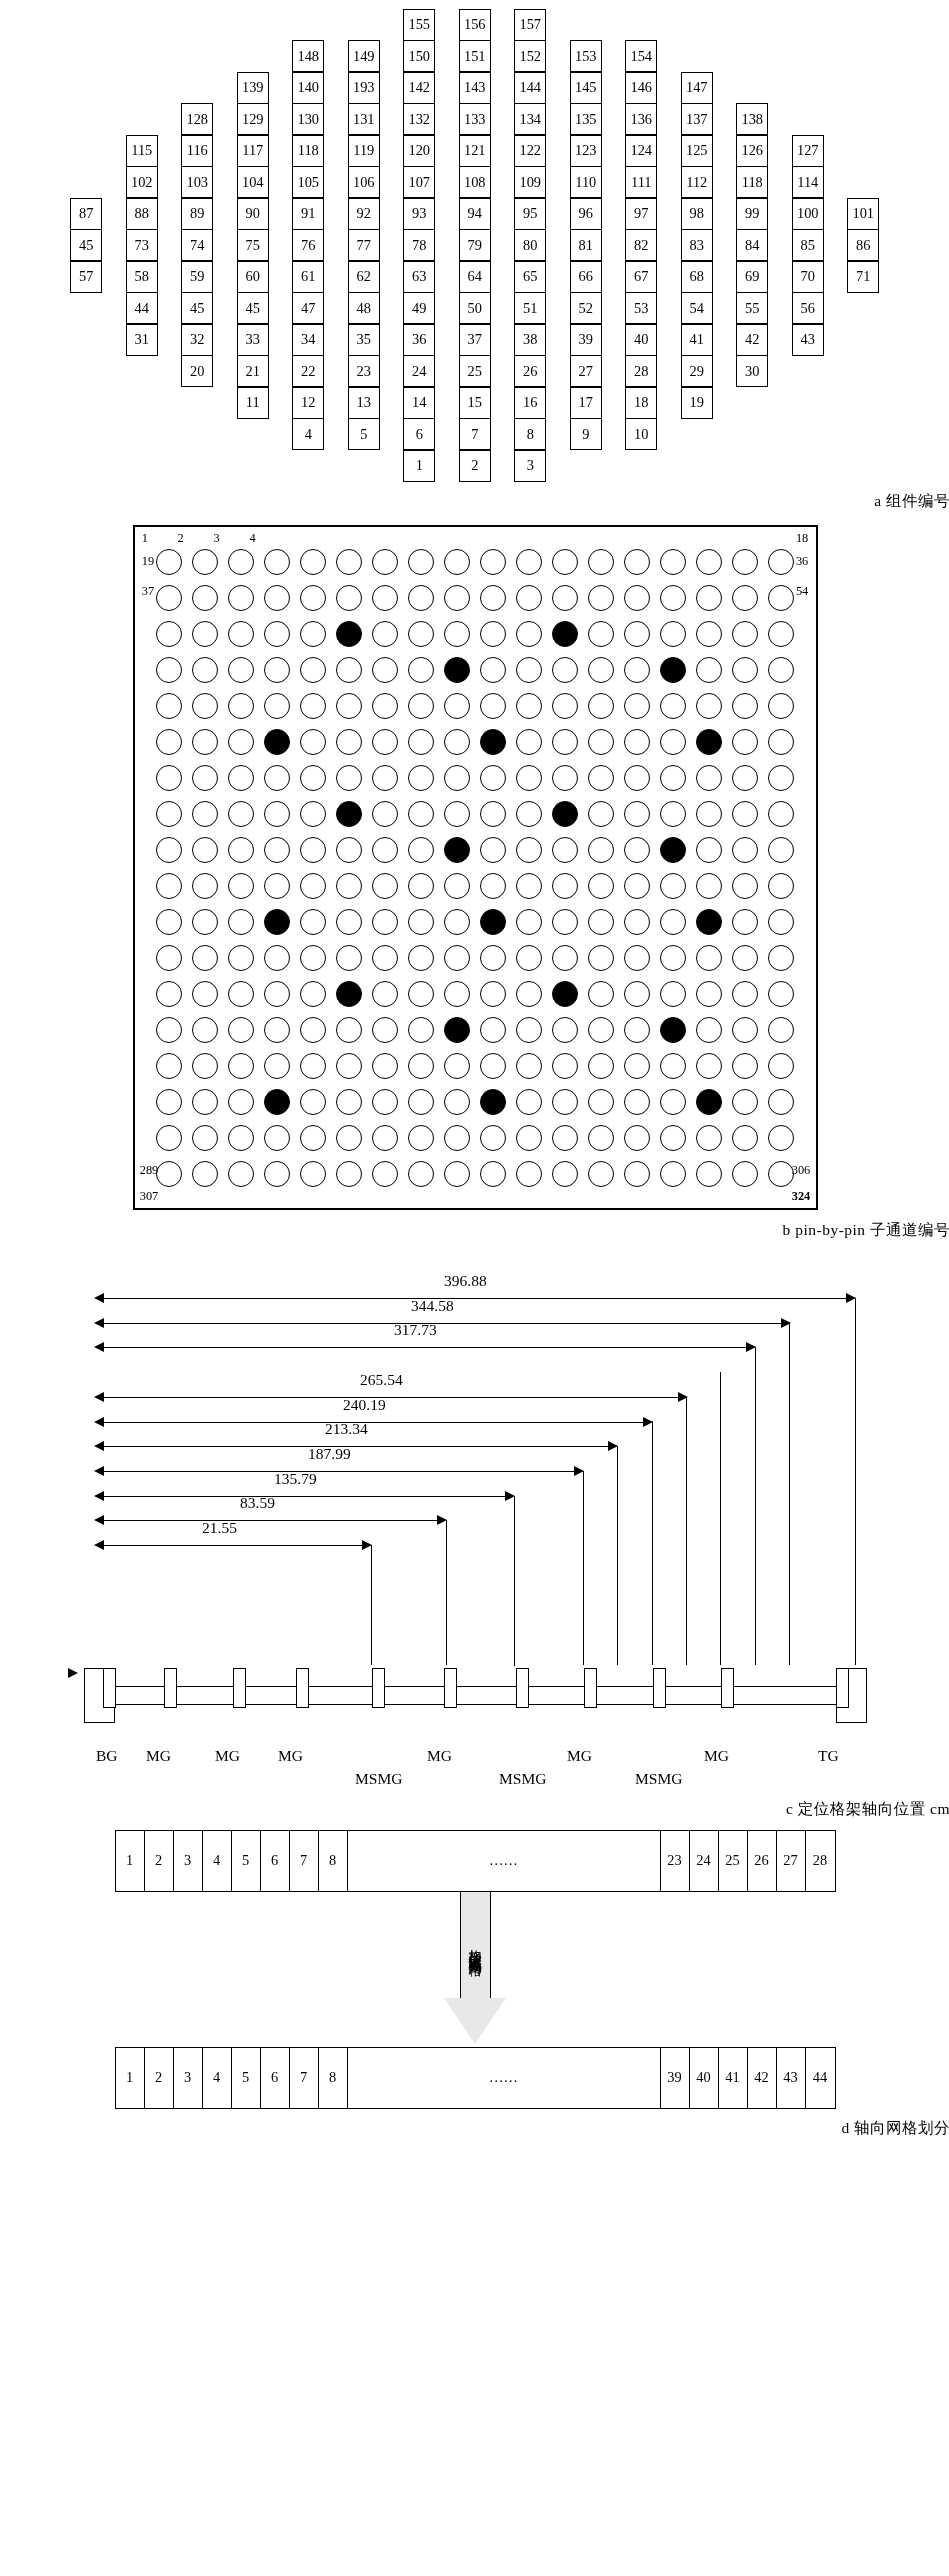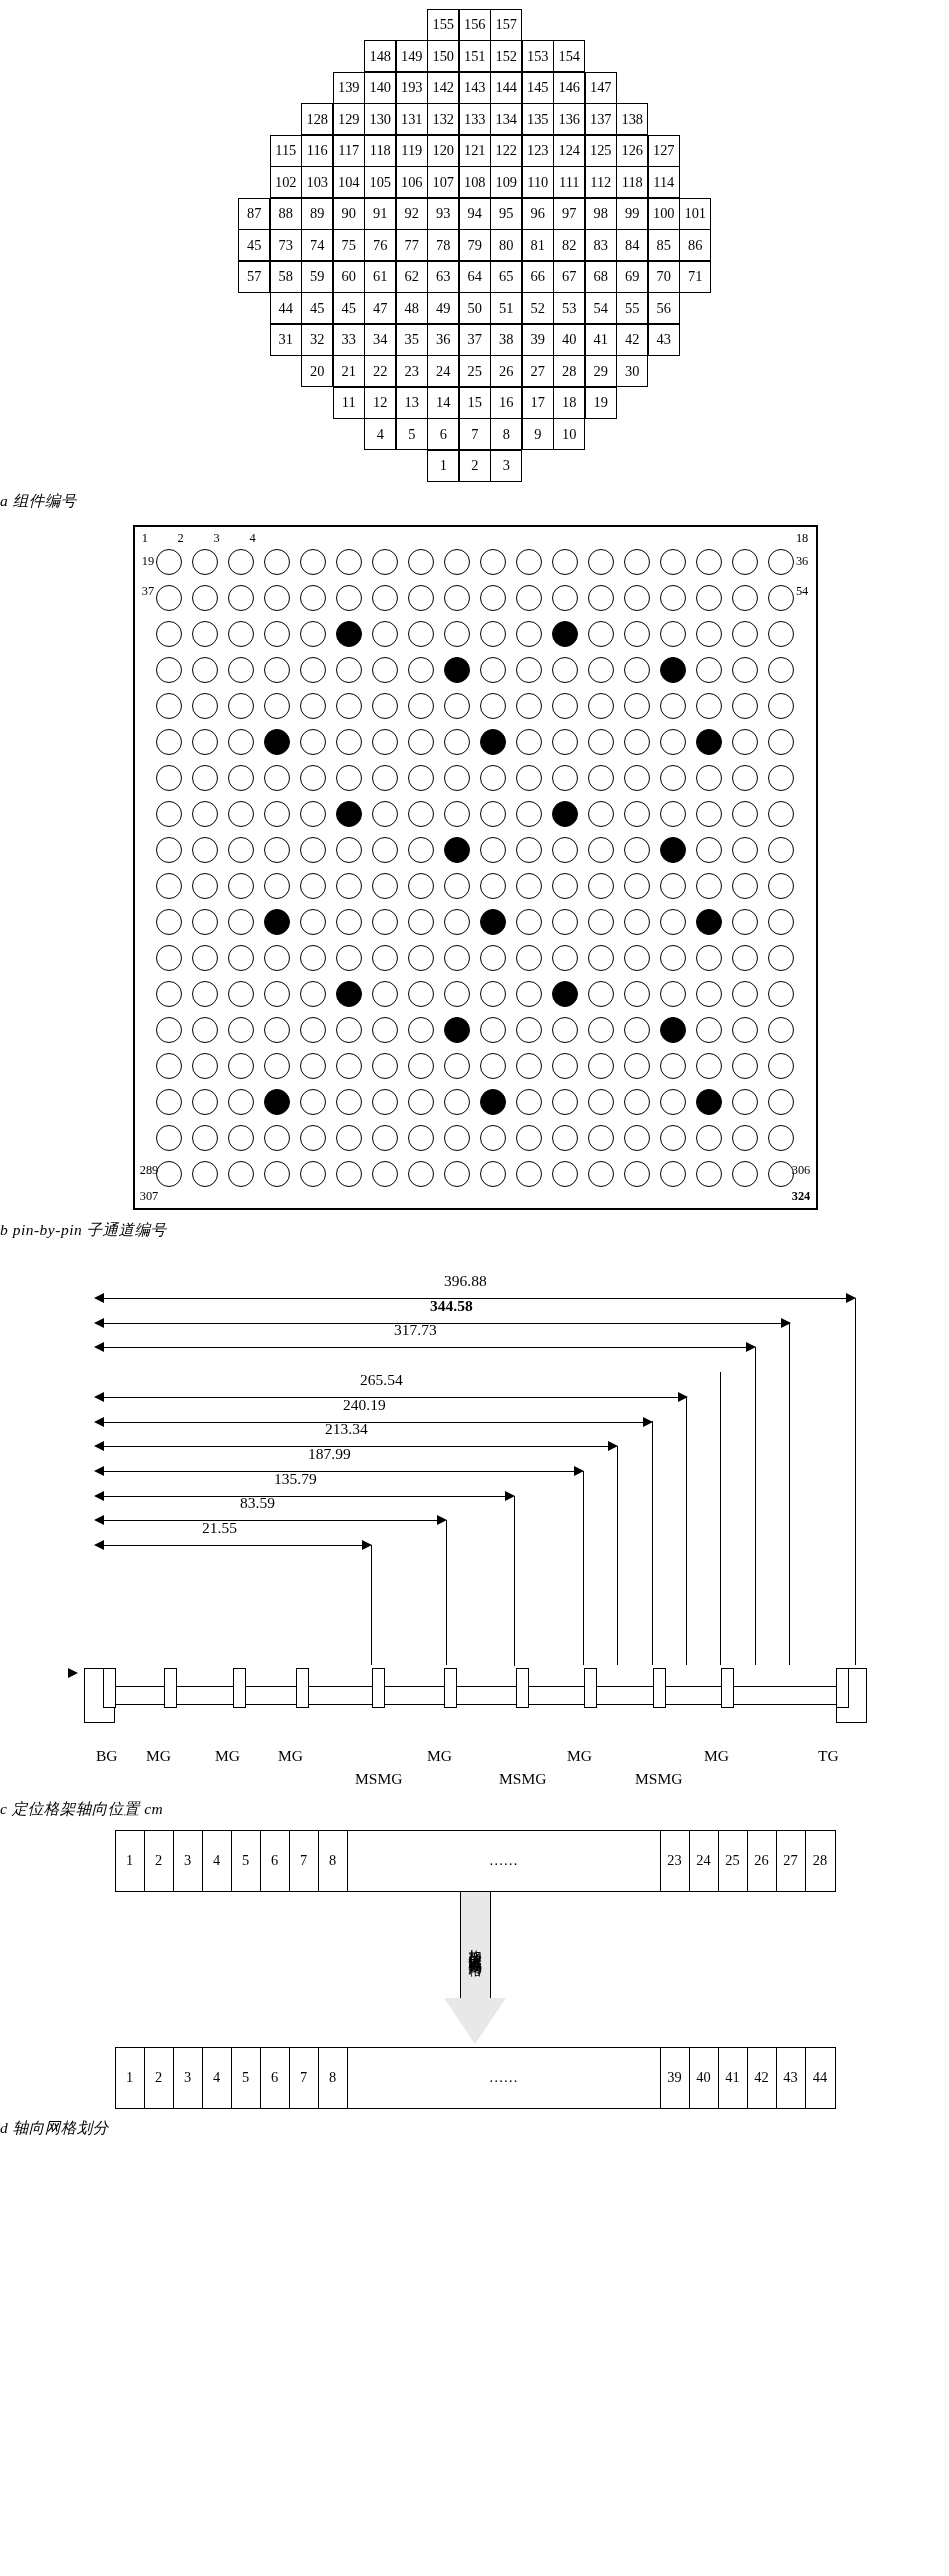--- a/index.html
+++ b/index.html
@@ -1,26 +1,26 @@
 <!DOCTYPE html>
 <html style="font-size:8.2px"><head>
 <meta charset="utf-8">
 <style>
   html,body{margin:0;padding:0;background:#ffffff;}
   body{font-family:"Liberation Serif", serif;color:#000;width:950px;}
   .page{width:950px;position:relative;}
 
   
-  .caption{text-align:left;font-size:15.5px;margin:9.3px 0 0 0;letter-spacing:0.5px;font-style:italic;}
+  .caption{text-align:right;font-size:15.5px;margin:9.3px 0 0 0;letter-spacing:0.5px;}
   .panel{margin:0 auto;}
 
   
   #panel-a{padding-top:9.3px;}
   .a-rows{display:flex;flex-direction:column;align-items:center;}
-  .a-row{display:flex;justify-content:flex-end;}
+  .a-row{display:flex;justify-content:flex-end;gap:24px;}
   .a-cell{
     width:32px;height:32px;
     border:1px solid #000;
     margin:-0.5px 0 0 -0.5px;
     display:flex;align-items:center;justify-content:center;
     font-size:14.4px;font-family:"Liberation Serif", serif;
     background:#fff;
     box-sizing:border-box;
   }
 
@@ -1292,21 +1292,21 @@
           <div class="c-line" style="left: 9.3px; width: 744px;"></div>
           <div class="c-arrowL" style="left: 0px;"></div>
           <div class="c-arrowR" style="right: 0px;"></div>
           <div class="c-val" style="left: 350px;">396.88</div>
         </div>
         <div class="c-drop" style="left: 792px; top: 40px; height: 367px;"></div>
         <div class="c-dim" style="left: 31px; top: 56px; width: 697px;">
           <div class="c-line" style="left: 9.3px; width: 678px;"></div>
           <div class="c-arrowL" style="left: 0px;"></div>
           <div class="c-arrowR" style="right: 0px;"></div>
-          <div class="c-val" style="left: 336px; font-weight: bold;">344.58</div>
+          <div class="c-val" style="left: 317px;">344.58</div>
         </div>
         <div class="c-drop" style="left: 726px; top: 64px; height: 343px;"></div>
         <div class="c-dim" style="left: 31px; top: 80px; width: 662px;">
           <div class="c-line" style="left: 9.3px; width: 643px;"></div>
           <div class="c-arrowL" style="left: 0px;"></div>
           <div class="c-arrowR" style="right: 0px;"></div>
           <div class="c-val" style="left: 300px;">317.73</div>
         </div>
         <div class="c-drop" style="left: 692px; top: 89px; height: 318px;"></div>
         <div class="c-drop" style="left: 657px; top: 114px; height: 293px;"></div>

